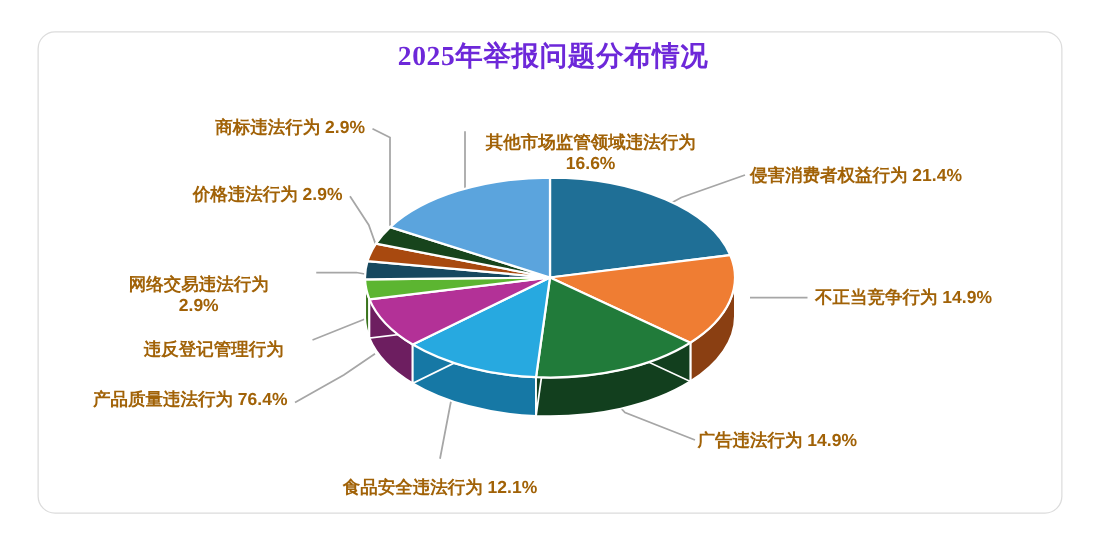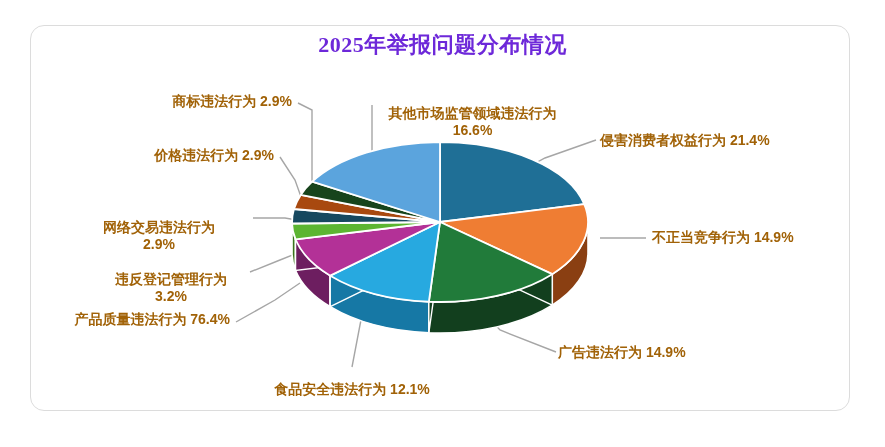--- a/index.html
+++ b/index.html
@@ -119,21 +119,20 @@
 <div class="lbl right" style="left:652px;top:229px;">不正当竞争行为 14.9%</div>
 
 <div class="lbl right" style="left:558px;top:344px;">广告违法行为 14.9%</div>
 
 <div class="lbl ctr" style="left:252px;top:364px;width:200px;">食品安全违法行为 12.1%</div>
 
 <div class="lbl left" style="left:26px;top:311px;width:204px;">产品质量违法行为 76.4%</div>
 
 <div class="lbl ctr" style="left:96px;top:254px;width:150px;">
   <div>违反登记管理行为</div>
-  <div>3.2%</div>
 </div>
 
 <div class="lbl ctr" style="left:84px;top:202px;width:150px;">
   <div>网络交易违法行为</div>
   <div>2.9%</div>
 </div>
 
 <div class="lbl left" style="left:96px;top:147px;width:178px;">价格违法行为 2.9%</div>
 
 <div class="lbl left" style="left:116px;top:93px;width:176px;">商标违法行为 2.9%</div>

